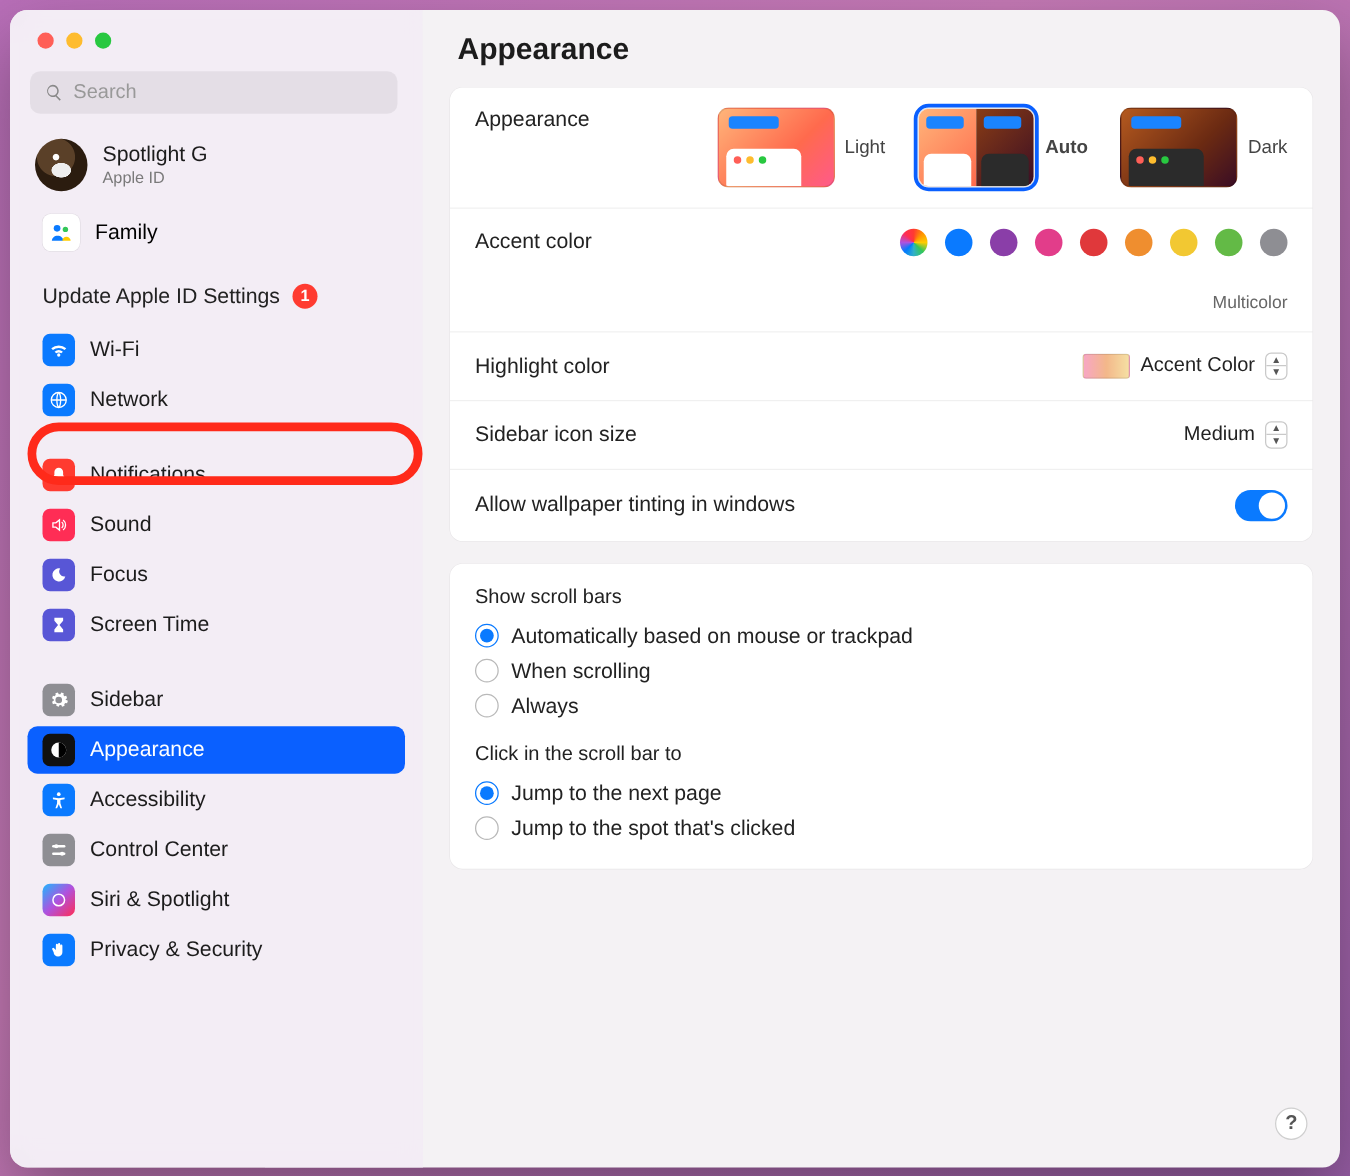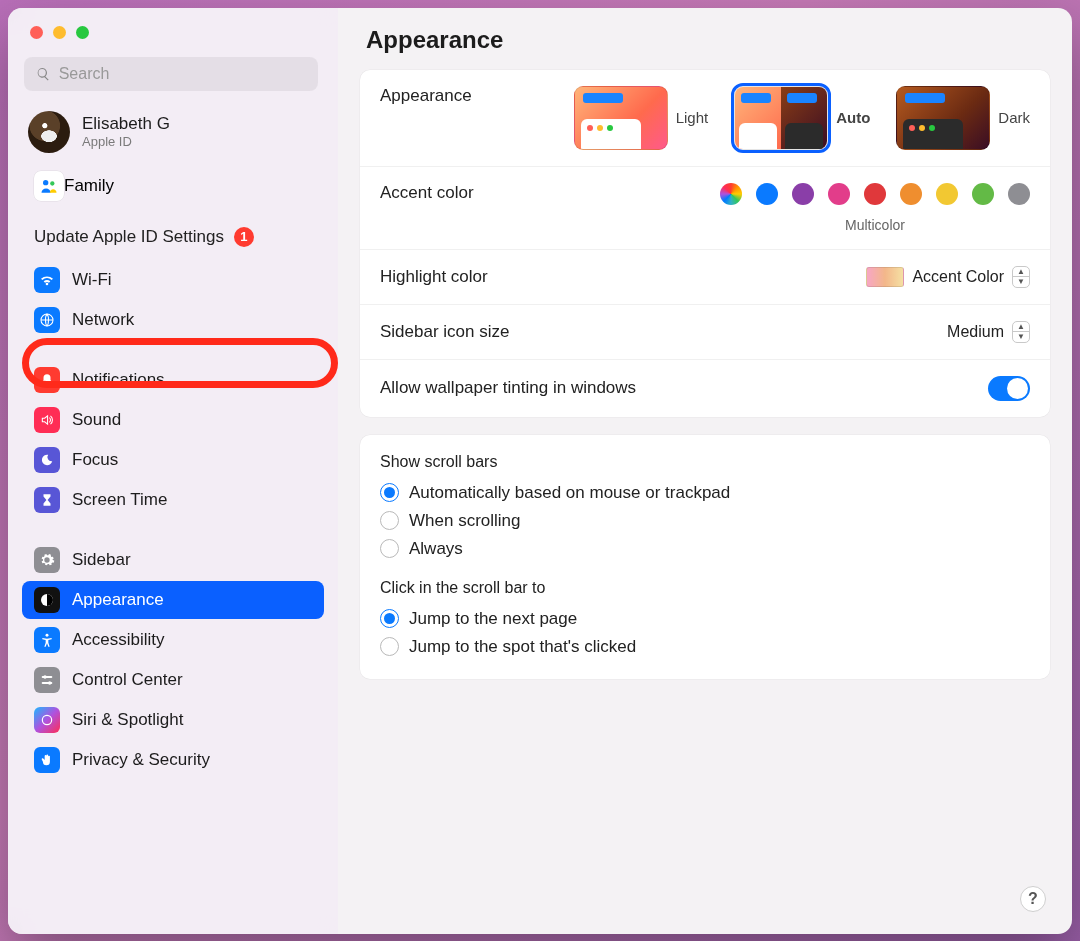--- a/index.html
+++ b/index.html
@@ -11,21 +11,21 @@
 .dot.red{background:#ff5f57;} .dot.yellow{background:#febc2e;} .dot.green{background:#28c840;}
 .search { margin: 0 20px 14px 16px; background: rgba(0,0,0,.06); border-radius:8px; display:flex; align-items:center; padding: 8px 12px; color:#888; }
 .search svg{width:16px;height:16px;fill:#888;margin-right:8px;}
 .search input{border:none;background:transparent;outline:none;font-size:16px;color:#333;width:100%;}
 .search input::placeholder{color:#999;}
 .user-row{display:flex;align-items:center;gap:12px;padding:6px 20px 12px 20px;}
 .avatar{width:42px;height:42px;border-radius:50%;background:radial-gradient(circle at 40% 35%,#fff 0 6%,#5a4028 8% 40%,#2b1c0f 42% 100%);position:relative;overflow:hidden;}
 .avatar::after{content:"";position:absolute;inset:0;background:radial-gradient(ellipse 60% 45% at 50% 60%,#eee 0 30%,transparent 32%);}
 .user-name{font-size:17px;color:#1c1c1c;}
 .user-sub{font-size:13px;color:#7a7a7a;}
-.family-row{display:flex;align-items:center;padding:6px 20px 12px 26px;}
+.family-row{display:flex;align-items:center;gap:12px;padding:6px 20px 12px 26px;}
 .family-icon{width:30px;height:30px;border-radius:7px;background:#fff;display:flex;align-items:center;justify-content:center;box-shadow:0 0 0 .5px rgba(0,0,0,.08);}
 .section-label{font-size:17px;color:#222;padding:14px 20px 10px 26px;display:flex;align-items:center;gap:10px;}
 .badge{background:#ff3b30;color:#fff;font-size:13px;font-weight:600;width:20px;height:20px;border-radius:50%;display:inline-flex;align-items:center;justify-content:center;}
 .nav-list{display:flex;flex-direction:column;gap:2px;padding:4px 14px;}
 .nav-item{display:flex;align-items:center;gap:12px;padding:6px 12px;border-radius:8px;font-size:17px;color:#1c1c1c;cursor:pointer;}
 .nav-item.selected{background:#0a60ff;color:#fff;}
 .nav-item .nicon{width:26px;height:26px;border-radius:6px;display:flex;align-items:center;justify-content:center;color:#fff;font-size:15px;flex-shrink:0;}
 .divider{height:14px;}
 .red-circle{position:absolute;left:14px;top:330px;width:316px;height:50px;border:7px solid #ff2a1a;border-radius:26px;pointer-events:none;}
 .main{flex:1;display:flex;flex-direction:column;padding:10px 22px 0 22px;overflow:auto;}
@@ -49,21 +49,21 @@
 .thumb.light .win{background:#fff;}
 .thumb.dark .win{background:#2b2b2b;}
 .thumb .tdots{position:absolute;bottom:18px;left:12px;display:flex;gap:4px;}
 .thumb .tdots span{width:6px;height:6px;border-radius:50%;}
 .thumb .tdots .r{background:#ff5f57;}.thumb .tdots .y{background:#febc2e;}.thumb .tdots .g{background:#28c840;}
 .thumb.auto .half.l{background:linear-gradient(135deg,#ffb57a,#ff6a4d);position:relative;}
 .thumb.auto .half.d{background:linear-gradient(135deg,#8a3d15,#3a0d24);position:relative;}
 .thumb.auto .pill2{position:absolute;top:6px;left:6px;width:30px;height:10px;border-radius:3px;background:#1a84ff;}
 .thumb.auto .winl{position:absolute;bottom:0;left:4px;width:38px;height:26px;border-radius:6px 6px 0 0;background:#fff;}
 .thumb.auto .wind{position:absolute;bottom:0;left:4px;width:38px;height:26px;border-radius:6px 6px 0 0;background:#2b2b2b;}
-.accent-wrap{display:flex;flex-direction:column;gap:8px;align-items:center;}
+.accent-wrap{display:flex;flex-direction:column;gap:24px;align-items:flex-end;}
 .accent-row{display:flex;gap:14px;}
 .accent-dot{width:22px;height:22px;border-radius:50%;cursor:pointer;}
 .accent-dot.multi{background:conic-gradient(#ff3b30,#ff9500,#ffcc00,#34c759,#30b0c7,#007aff,#af52de,#ff2d55,#ff3b30);}
 .accent-sub{font-size:14px;color:#666;margin-top:4px;}
 .select{display:flex;align-items:center;gap:8px;font-size:16px;color:#222;}
 .step{display:inline-flex;flex-direction:column;border:1px solid #c9c9c9;border-radius:5px;width:18px;height:22px;overflow:hidden;}
 .step div{flex:1;display:flex;align-items:center;justify-content:center;font-size:8px;color:#555;}
 .step div:first-child{border-bottom:1px solid #c9c9c9;}
 .hl-swatch{width:38px;height:20px;border-radius:3px;background:linear-gradient(90deg,#f7a6c4,#f3b78a,#f5e0a3);border:1px solid rgba(0,0,0,.1);}
 .toggle{width:42px;height:25px;border-radius:13px;background:#0a7aff;position:relative;}
@@ -94,21 +94,21 @@
     </div>
     <div class="search">
       <svg viewBox="0 0 24 24">
           <path d="M10 2a8 8 0 015.3 13.9l5.4 5.4-1.4 1.4-5.4-5.4A8 8 0 1110 2zm0 2a6 6 0 100 12 6 6 0 000-12z"></path>
         </svg>
       <input placeholder="Search" style="">
     </div>
     <div class="user-row">
       <div class="avatar"></div>
       <div>
-        <div class="user-name">Elisabeth G</div>
+        <div class="user-name">Spotlight G</div>
         <div class="user-sub">Apple ID</div>
       </div>
     </div>
     <div class="family-row">
       <span class="family-icon">
         <svg class="family-svg" viewBox="0 0 24 24">
             <circle cx="8" cy="8" r="3.2" fill="#0a7aff"></circle>
             <circle cx="16" cy="9" r="2.6" fill="#34c759"></circle>
             <path d="M3 20c0-3 2.5-5 5.5-5S14 17 14 20z" fill="#0a7aff"></path>
             <path d="M13 20c0-2.4 1.8-4 4-4s4 1.6 4 4z" fill="#ffcc00"></path>

